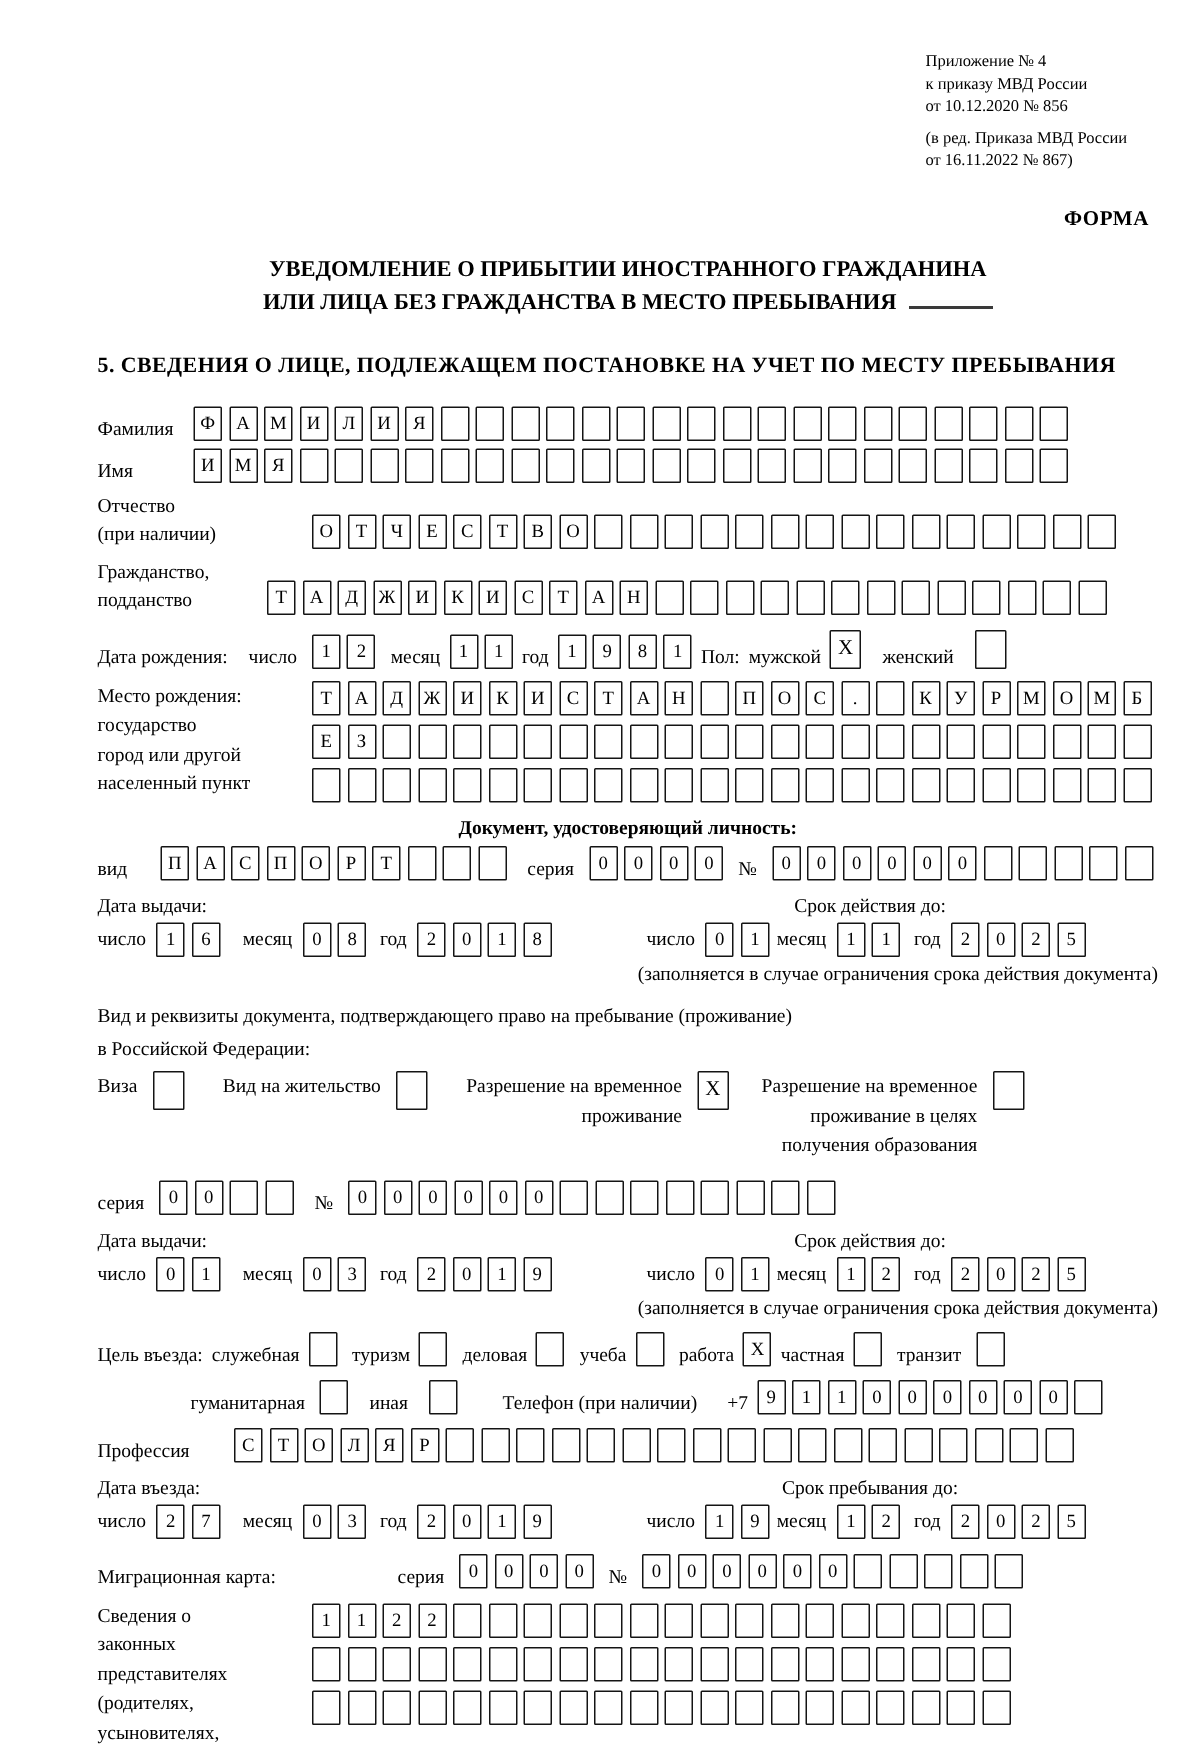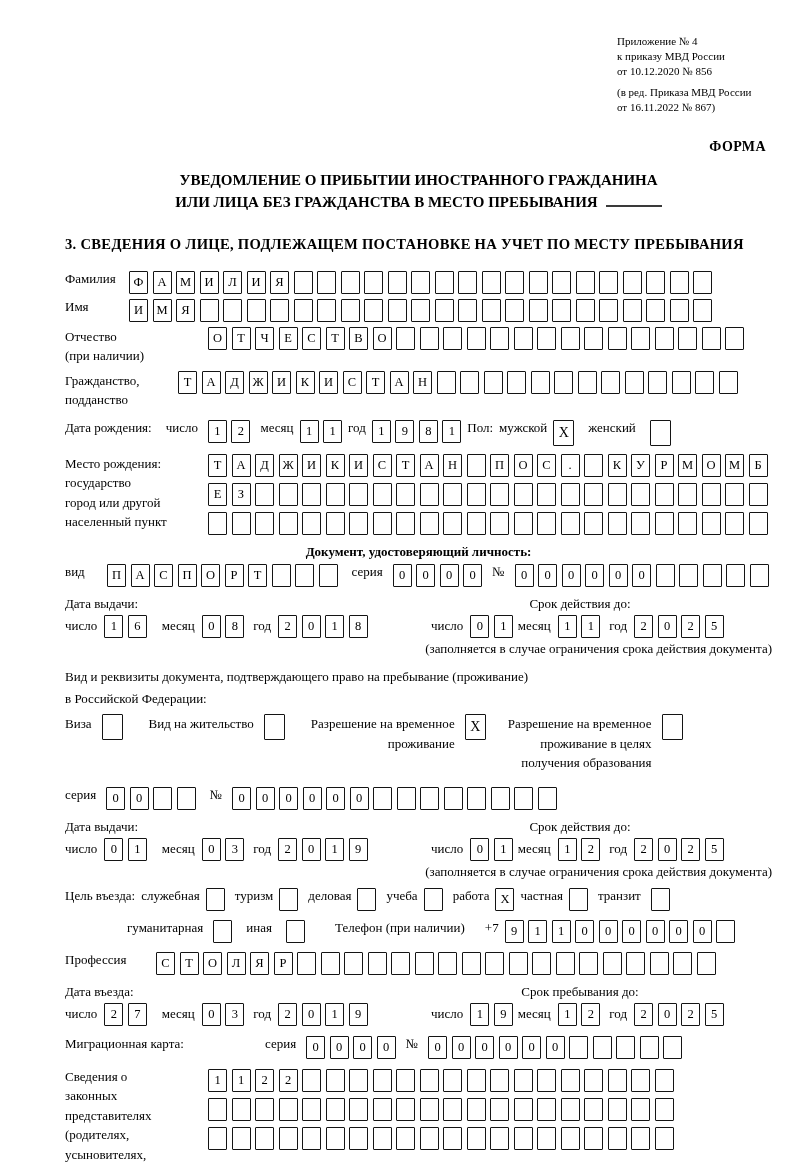--- a/index.html
+++ b/index.html
@@ -11,21 +11,21 @@
   }
   
   .appendix{margin-left:552px;font-size:11px;line-height:1.38;}
   .appendix .ed{margin-top:5px;}
   .forma{text-align:right;font-weight:bold;font-size:14px;margin:24px 6px 0 0;letter-spacing:.4px;}
   
   .title{ text-align:center;font-weight:bold;font-size:15px;line-height:1.5;margin-top:14px;}
   .blank-line{display:inline-block;width:56px;border-bottom:2.4px solid #3a3a3a;height:12px;margin-left:8px;}
   .sec-heading{font-weight:bold;font-size:14.6px;margin-top:22px;letter-spacing:.3px;}
   
-  .frow{display:flex;align-items:flex-start;margin-top:5px;}
+  .frow{display:flex;align-items:flex-end;margin-top:5px;}
   .frow.top{align-items:flex-start;}
   .lbl{flex-shrink:0;}
   .lines{line-height:1.5;}
   .w64{width:64px;} .w113{width:113px;} .w143{width:143px;} .w91{width:91px;}
   .cells{display:flex;gap:4.5px;flex-wrap:nowrap;}
   .cell{
     width:19px;height:23px;box-sizing:border-box;border:1.7px solid #141414;border-radius:1px;
     display:flex;align-items:center;justify-content:center;
     font-size:12.5px;background:#fff;flex-shrink:0;
   }
@@ -69,21 +69,21 @@
 
   <div class="forma">ФОРМА</div>
 
   <div class="title">
     <div>УВЕДОМЛЕНИЕ О ПРИБЫТИИ ИНОСТРАННОГО ГРАЖДАНИНА</div>
     <div>
       <span>ИЛИ ЛИЦА БЕЗ ГРАЖДАНСТВА В МЕСТО ПРЕБЫВАНИЯ</span><span class="blank-line"></span>
     </div>
   </div>
 
-  <div class="sec-heading">3. СВЕДЕНИЯ О ЛИЦЕ, ПОДЛЕЖАЩЕМ ПОСТАНОВКЕ НА УЧЕТ ПО МЕСТУ ПРЕБЫВАНИЯ</div>
+  <div class="sec-heading">5. СВЕДЕНИЯ О ЛИЦЕ, ПОДЛЕЖАЩЕМ ПОСТАНОВКЕ НА УЧЕТ ПО МЕСТУ ПРЕБЫВАНИЯ</div>
 
   <div class="frow" style="margin-top:18px;">
     <span class="lbl w64">Фамилия</span>
     <span class="cells">
         <span class="cell">Ф</span>
         <span class="cell">А</span>
         <span class="cell">М</span>
         <span class="cell">И</span>
         <span class="cell">Л</span>
         <span class="cell">И</span>

